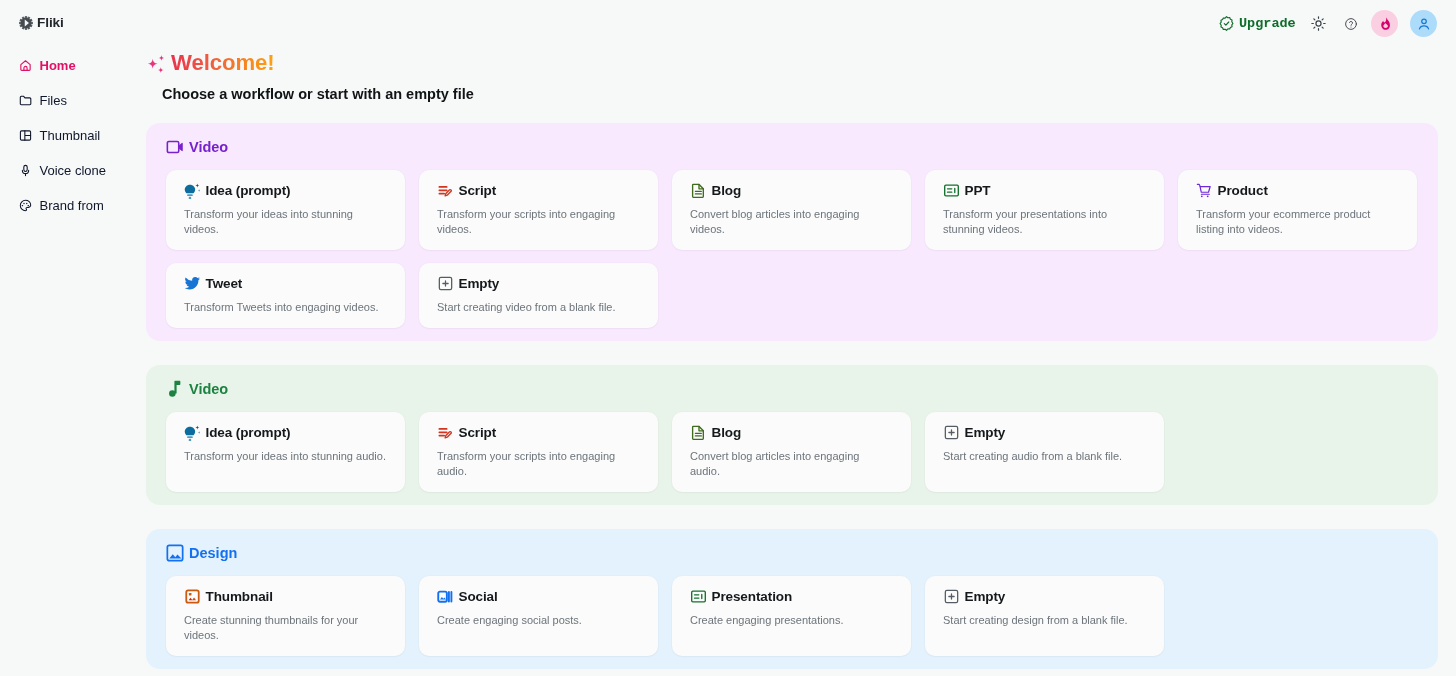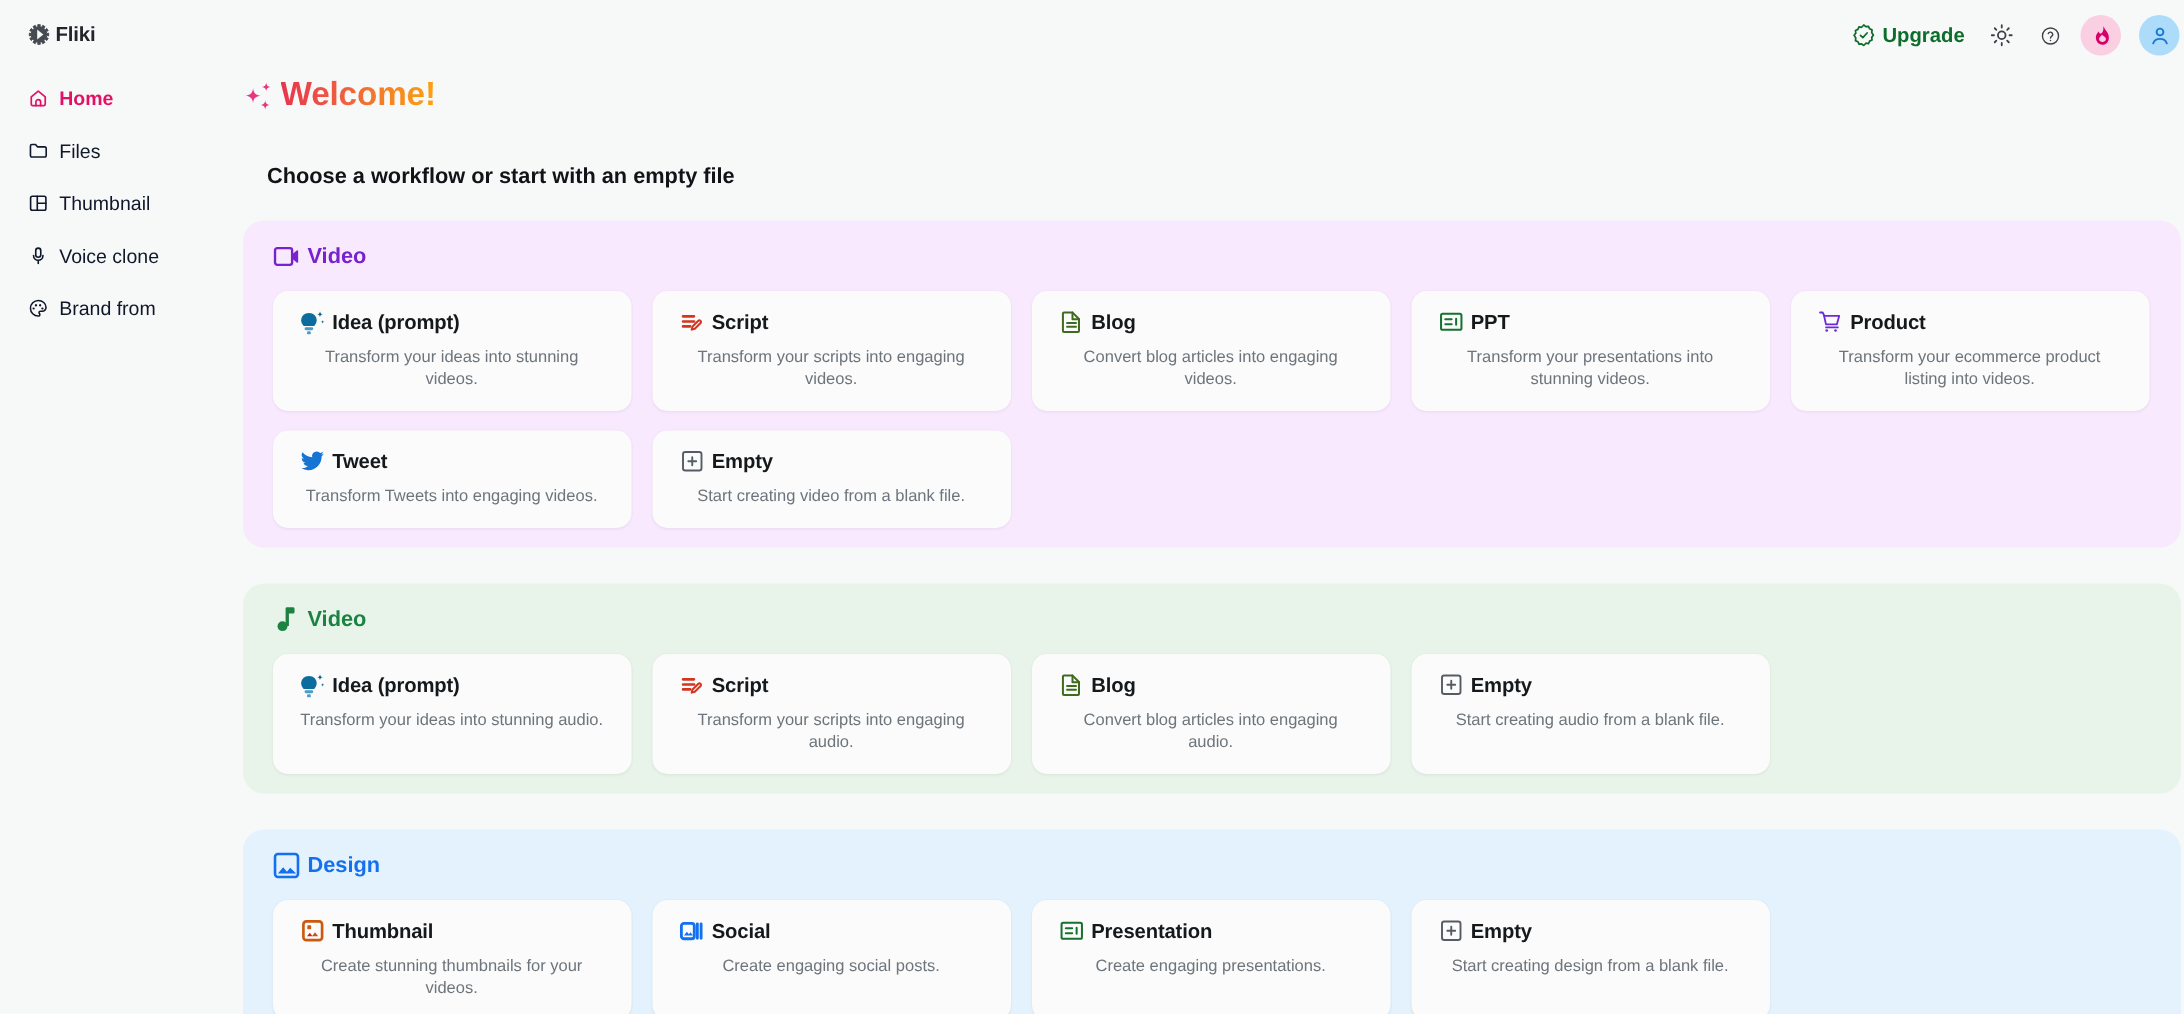--- a/index.html
+++ b/index.html
@@ -3,62 +3,62 @@
 <meta charset="utf-8">
 <style>
   * { box-sizing: border-box; margin:0; padding:0; }
   html, body { width:1456px; height:676px; overflow:hidden; }
   body {
     font-family: "Liberation Sans", sans-serif;
     background:#f7f8f8;
     color:#1a1d1f;
     -webkit-font-smoothing: antialiased;
   }
-  .app { display:flex; width:1456px; height:676px;gap:16px; }
+  .app { display:flex; width:1456px; height:676px; }
   
   .sidebar { width:146px; flex:0 0 146px; background:#f7f8f8; padding-top:0; }
   .brand { display:flex; align-items:center; gap:4px; padding:0 0 0 19px; height:14px; margin-top:16px; }
   .brand-name { font-size:13.6px; font-weight:700; color:#22262a; letter-spacing:-0.1px; line-height:14px; }
   .brand-logo svg { width:14px; height:14px; }
   .nav { margin-top:18px; }
   .nav-item { display:flex; align-items:center; gap:8px; height:35px; padding-left:20px; color:#0f172a; font-size:13px; cursor:pointer; }
   .nav-item.active { color:#e21166; font-weight:600; }
   .nav-label { line-height:1; }
   .nav-ic { width:11.5px; }
   .nav-ic svg { width:15px; height:15px; margin-left:-1.5px;}
   
   .main { flex:1; position:relative; overflow:hidden; }
-  .topbar { position:absolute; top:0; left:0; right:0; height:46px; }
+  .topbar { position:absolute; top:0; left:0; right:0; height:46px;font-family:Liberation Mono, monospace; }
   .topbar > * { position:absolute; }
   .upgrade { display:flex; align-items:center; gap:5px; color:#0d6d2a; font-size:13.5px; font-weight:600; cursor:pointer;
              left:1073px; top:16px; height:15px; line-height:15px;}
   .upgrade .ic svg { width:15px; height:15px; margin-top:0.5px;}
   .icon-btn { width:24px; height:24px; display:flex; align-items:center; justify-content:center; cursor:pointer; border-radius:50%; color:#3c4248;}
   #theme-btn { left:1160px; top:11px; }
   #help-btn { left:1193px; top:12px; }
   .avatar-pink { width:27px; height:27px; border-radius:50%; background:#fbcfe2; display:flex; align-items:center; justify-content:center; cursor:pointer; left:1225px; top:10px;}
   .avatar-blue { width:27px; height:27px; border-radius:50%; background:#addcfb; display:flex; align-items:center; justify-content:center; cursor:pointer; left:1264px; top:10px;}
   .content { padding:0 0 0 0; }
   h1.welcome { font-size:22.2px; font-weight:800; letter-spacing:-0.1px;
     background:linear-gradient(90deg,#ef4069 0%,#f4704b 42%,#fba519 100%);
     -webkit-background-clip:text; background-clip:text; color:transparent; display:inline-block;
     line-height:26px; }
   .subtitle { font-size:14.5px; font-weight:700; color:#111417; }
   .section { border-radius:14px; padding:16px 20px 13px 20px; }
   .section-title { display:flex; align-items:center; gap:5px; font-size:14.5px; font-weight:600; margin-bottom:0; height:16px; }
   .sec-ic { width:18px; height:18px; }
   .sec-ic svg { width:18px; height:18px; }
-  .cards { display:flex; flex-wrap:wrap; gap:13px 14px; margin-top:15px;text-align:center; }
+  .cards { display:flex; flex-wrap:wrap; gap:13px 14px; margin-top:15px; }
   .card { width:239px; background:#fafbfa; border-radius:10px; padding:12px 18.8px 13px 18px; cursor:pointer;
           box-shadow:0 1px 2px rgba(20,20,30,.035), 0 0 0 1px rgba(20,20,30,.012); }
   .card-head { display:flex; align-items:center; gap:4.5px; margin-bottom:8px; height:17px; }
   .card-title { font-size:13.5px; font-weight:700; color:#16191c; letter-spacing:-0.1px; line-height:15px;}
   .card-desc { font-size:11px; color:#6d747b; line-height:15px; }
   svg { display:block; }
-  .welcome-row { position:relative; padding-top:87px; height:26px; }
+  .welcome-row { position:relative; padding-top:63px; height:26px; }
   .sparkles { color:#e8357f; position:absolute; left:0px; top:55px; width:21px; height:21px; }
   h1.welcome { position:absolute; left:25px; top:50px; }
   .subtitle { margin-left:16px; margin-top:23px; }
   .sections { margin-left:0px; margin-top:21px; display:flex; flex-direction:column; gap:24px; width:1292px;}
   .nav-ic, .sec-ic, .card-ic, .ic { display:flex; align-items:center; }
   .card-ic { width:17px; height:17px; justify-content:center; }
   .card-ic svg { width:17px; height:17px; }
 </style>
 </head>
 <body>

